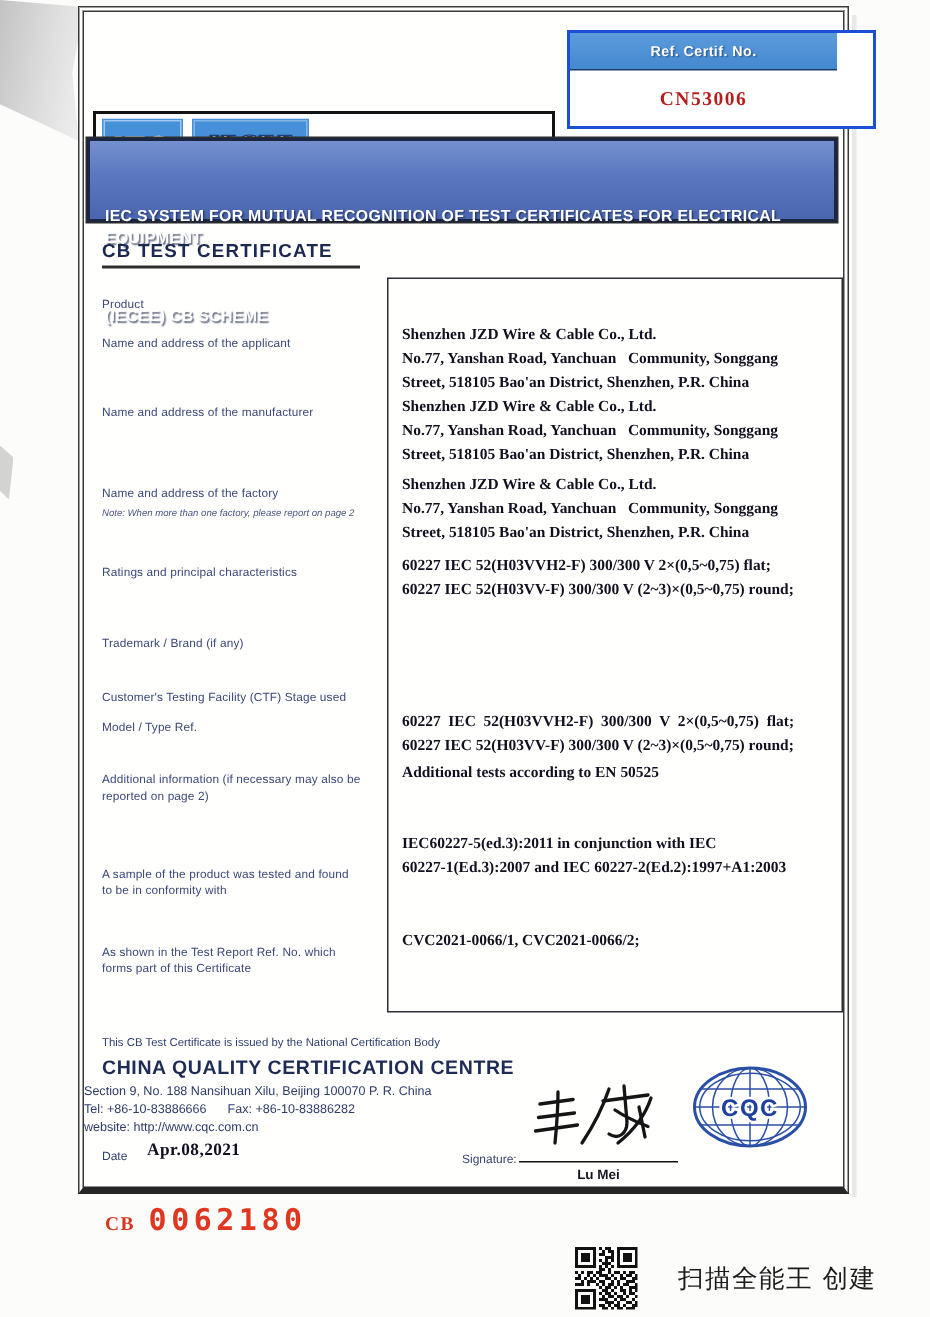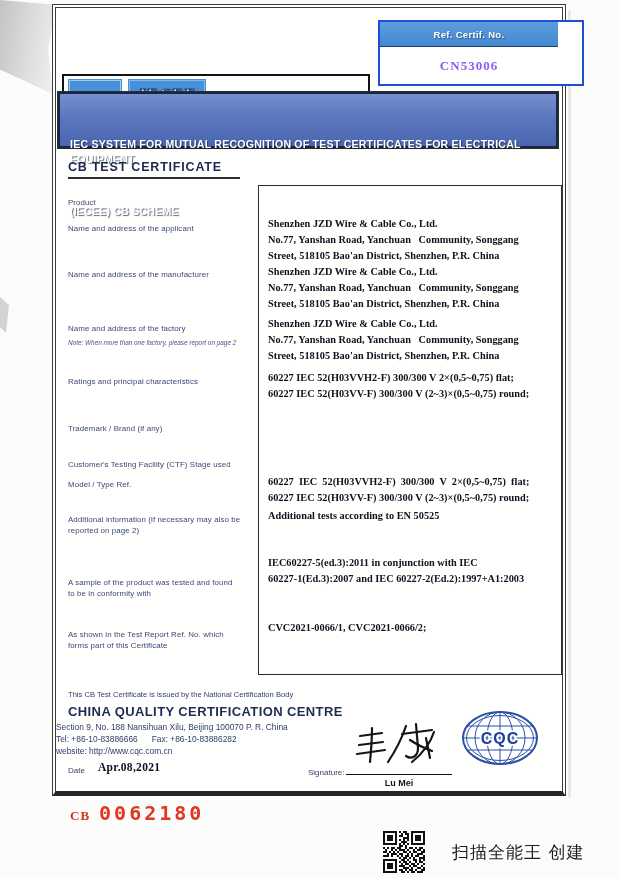--- a/index.html
+++ b/index.html
@@ -31,21 +31,21 @@
   .tm-dots { left:148px; top:48px; font-size:8px; color:#9a9a9a; letter-spacing:1px; }
 
   .ref-box { left:322px; top:12px; width:206px; height:66px; background:#fff;
     border:2px solid #1d4ed8; }
   .ref-head { left:0; top:0; width:178px; height:25px; background:linear-gradient(180deg,#5c9cdc,#4488cf);
     color:#fff; font-size:9.5px; font-weight:bold; letter-spacing:.3px;
     display:flex; align-items:center; justify-content:center;
     text-shadow:1px 1px 1px rgba(20,40,80,.55); border-bottom:1px solid #1d3d66; }
   .ref-val { left:0; top:25px; width:178px; height:37px;
     font-family:"Liberation Serif", serif; font-size:13px; font-weight:600;
-    letter-spacing:1px; color:#8b5cf6; display:flex; align-items:center; justify-content:center; }
+    letter-spacing:1px; color:#b91c1c; display:flex; align-items:center; justify-content:center; }
 
   .banner { left:2px; top:84px; width:500px; height:56px;
     background:linear-gradient(180deg,#7490cf 0%,#5a77bf 45%,#4a66ae 100%);
     border:2px solid #1b2742; box-shadow:0 0 0 1px #2d2d2d;
     padding:7px 10px; }
   .banner-line { position:static; display:block; color:#fff; font-size:10.6px; font-weight:bold;
     letter-spacing:.2px; line-height:1.45; text-shadow:1px 1px 1px rgba(18,28,60,.65); }
 
   .cert-title { left:12px; top:152px; font-size:12.5px; font-weight:bold;
     color:#1b2950; letter-spacing:.8px; border-bottom:2px solid #2e2e2e; padding:0 18px 3px 0; }

